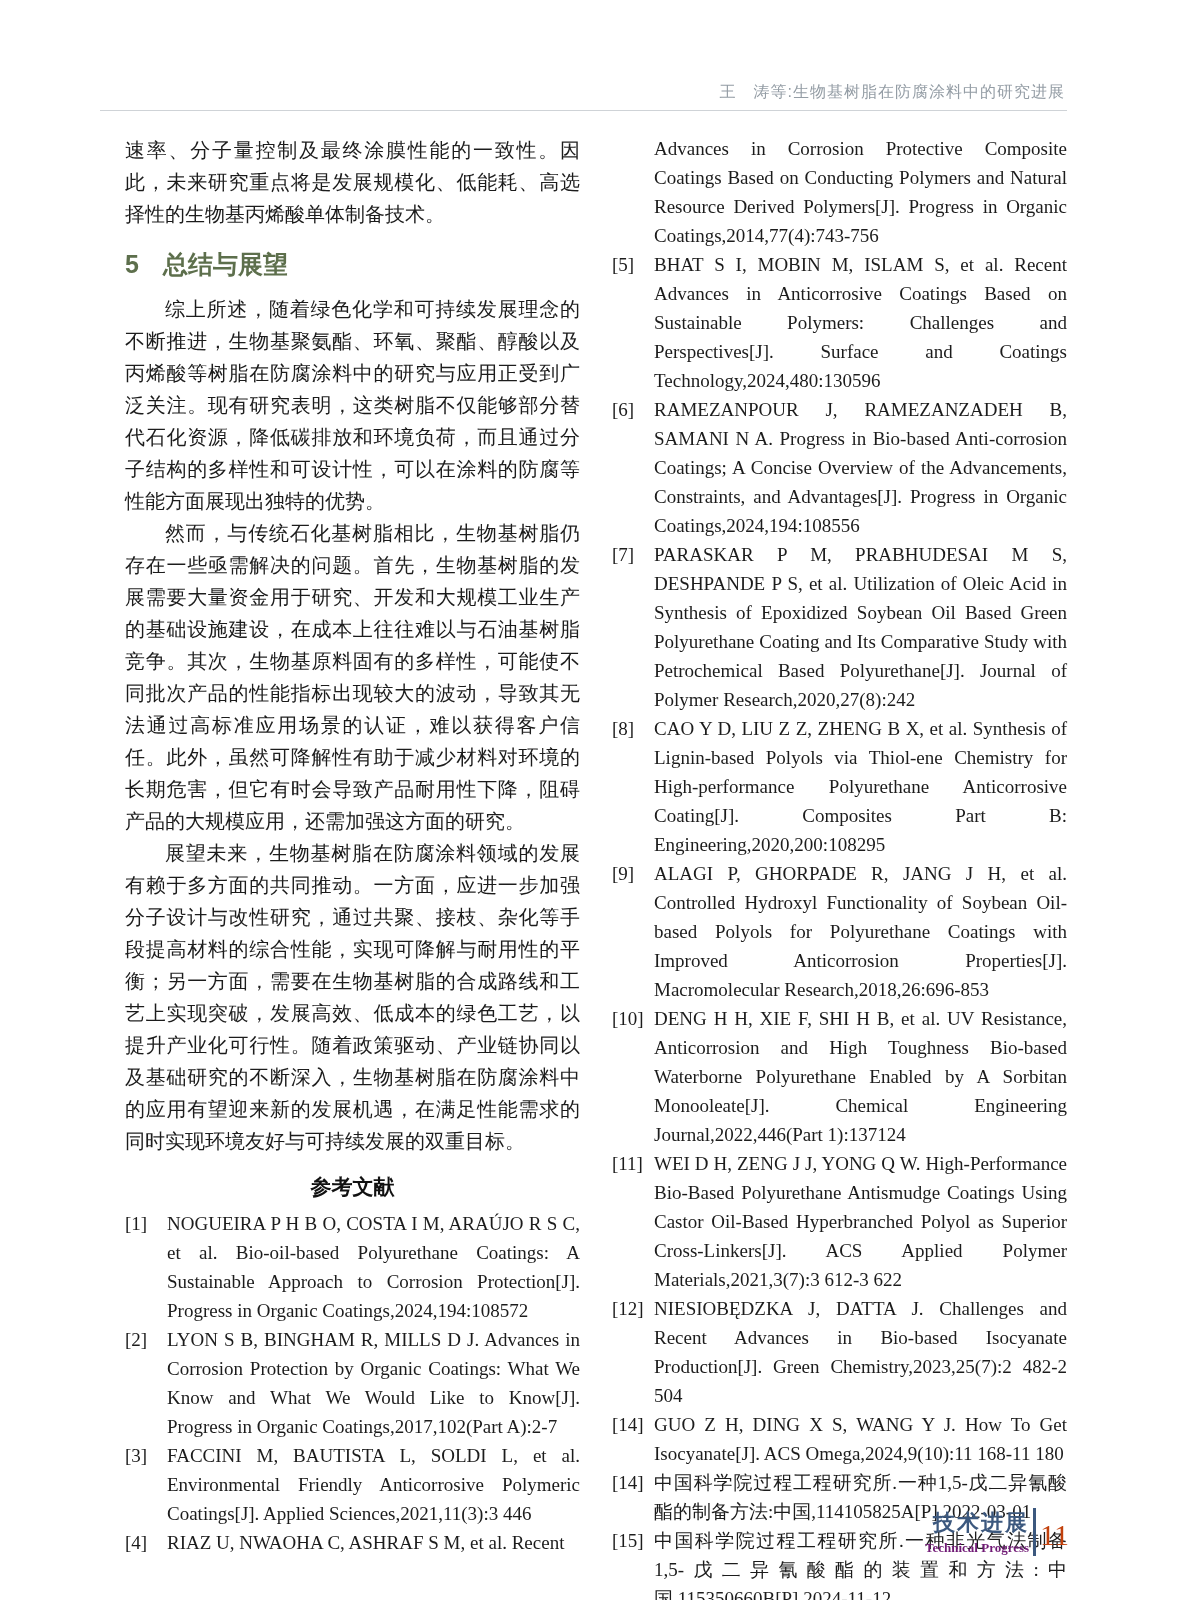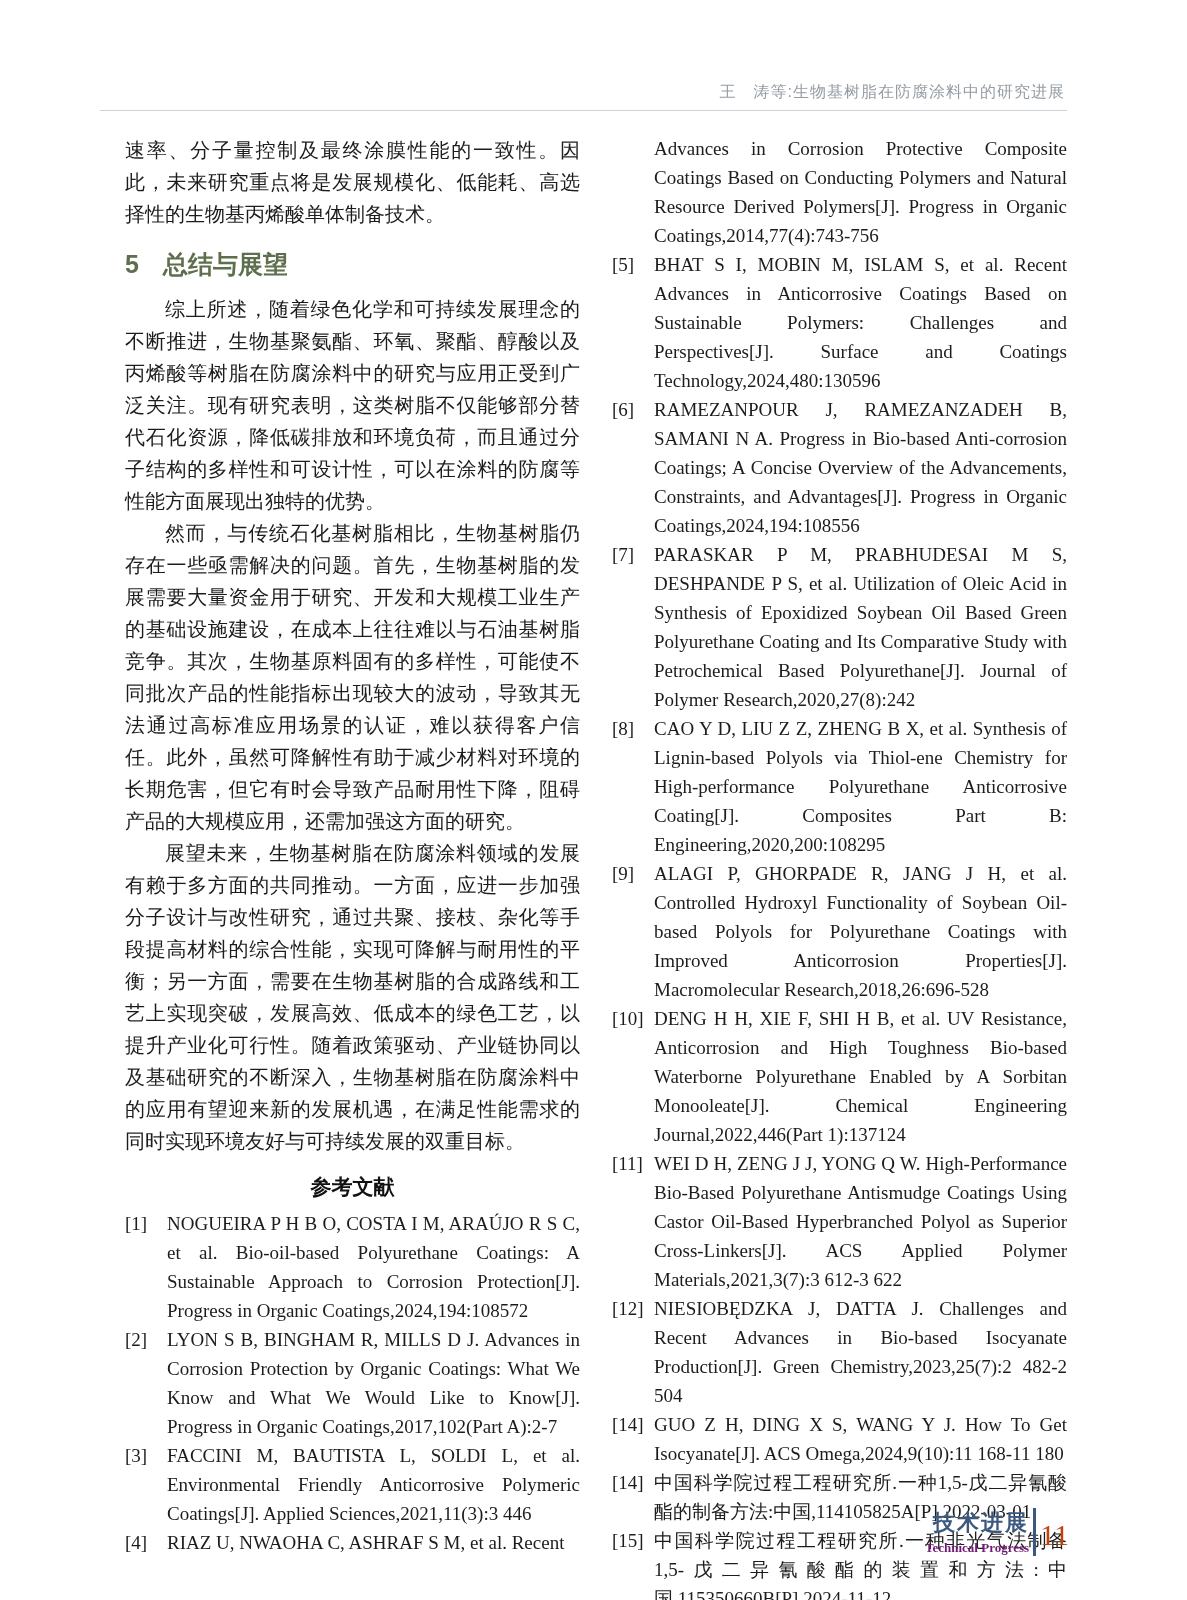--- a/index.html
+++ b/index.html
@@ -179,21 +179,21 @@
       <div class="ref">
         <span class="ref-id">[7]</span>
         <span class="ref-text">PARASKAR P M, PRABHUDESAI M S, DESHPANDE P S, et al. Utilization of Oleic Acid in Synthesis of Epoxidized Soybean Oil Based Green Polyurethane Coating and Its Comparative Study with Petrochemical Based Polyurethane[J]. Journal of Polymer Research,2020,27(8):242</span>
       </div>
       <div class="ref">
         <span class="ref-id">[8]</span>
         <span class="ref-text">CAO Y D, LIU Z Z, ZHENG B X, et al. Synthesis of Lignin-based Polyols via Thiol-ene Chemistry for High-performance Polyurethane Anticorrosive Coating[J]. Composites Part B: Engineering,2020,200:108295</span>
       </div>
       <div class="ref">
         <span class="ref-id">[9]</span>
-        <span class="ref-text">ALAGI P, GHORPADE R, JANG J H, et al. Controlled Hydroxyl Functionality of Soybean Oil-based Polyols for Polyurethane Coatings with Improved Anticorrosion Properties[J]. Macromolecular Research,2018,26:696-528</span>
+        <span class="ref-text">ALAGI P, GHORPADE R, JANG J H, et al. Controlled Hydroxyl Functionality of Soybean Oil-based Polyols for Polyurethane Coatings with Improved Anticorrosion Properties[J]. Macromolecular Research,2018,26:696-853</span>
       </div>
       <div class="ref">
         <span class="ref-id">[10]</span>
         <span class="ref-text">DENG H H, XIE F, SHI H B, et al. UV Resistance, Anticorrosion and High Toughness Bio-based Waterborne Polyurethane Enabled by A Sorbitan Monooleate[J]. Chemical Engineering Journal,2022,446(Part 1):137124</span>
       </div>
       <div class="ref">
         <span class="ref-id">[11]</span>
         <span class="ref-text">WEI D H, ZENG J J, YONG Q W. High-Performance Bio-Based Polyurethane Antismudge Coatings Using Castor Oil-Based Hyperbranched Polyol as Superior Cross-Linkers[J]. ACS Applied Polymer Materials,2021,3(7):3 612-3 622</span>
       </div>
       <div class="ref">

